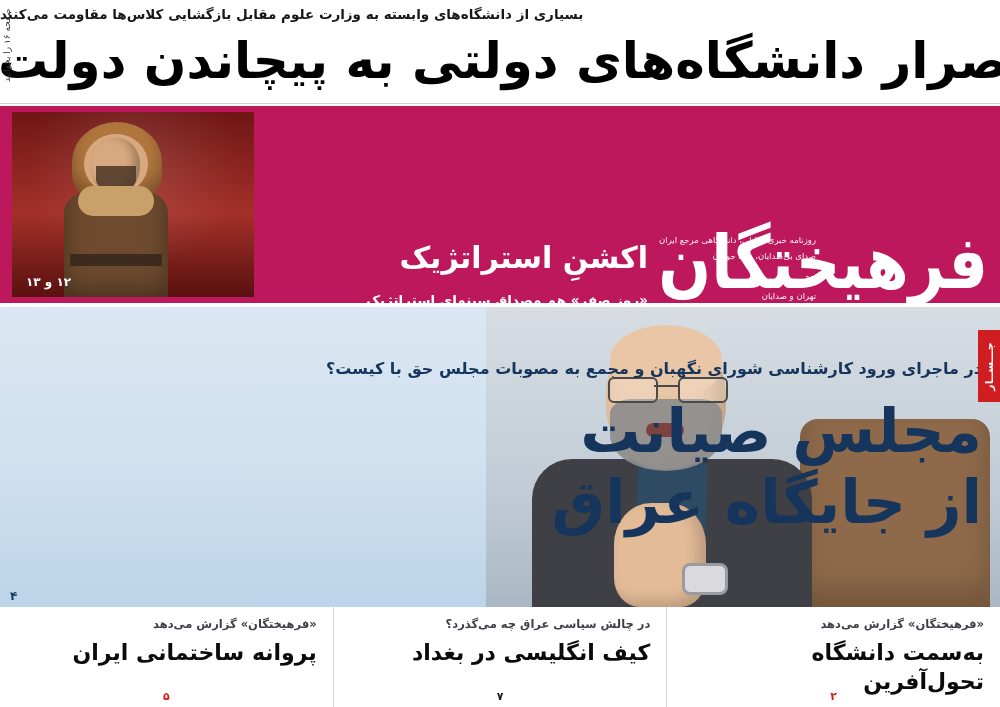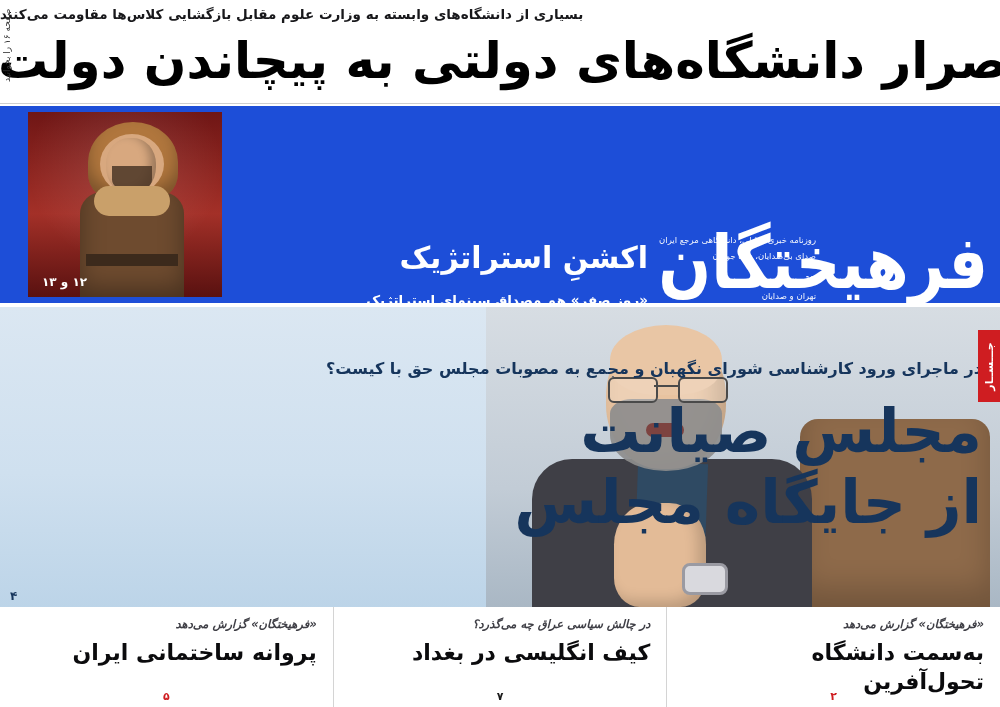--- a/index.html
+++ b/index.html
@@ -71,35 +71,35 @@
     transform-origin: left bottom;
     white-space: nowrap;
   }
 
   
   .red-band {
     position: absolute;
     top: 106px; left: 0;
     width: 1000px;
     height: 197px;
-    background: #1d4ed8;
+    background: #be185d;
     overflow: hidden;
   }
   .red-band-inner-line {
     position: absolute;
     left: 6px; right: 6px; top: 5px; bottom: 5px;
     border: 0;
   }
 
   
   .actor-photo {
     position: absolute;
     top: 112px;
-    left: 28px;
-    width: 194px;
+    left: 12px;
+    width: 242px;
     height: 185px;
     background: linear-gradient(180deg, #7d1b1c 0%, #a8302c 40%, #8b2b25 100%);
     overflow: hidden;
   }
   .actor-bg {
     position: absolute; inset: 0;
     background:
       radial-gradient(circle at 50% 30%, rgba(255,255,255,0.12), rgba(0,0,0,0) 60%),
       linear-gradient(180deg,#6f1615 0%, #a33028 55%, #591110 100%);
   }
@@ -400,21 +400,20 @@
     padding: 10px 16px 0 16px;
     text-align: right;
   }
   .bcol + .bcol { border-right: 1px solid #d4d4d4; }
   .b-kicker {
     font-size: 11.5px;
     color: #3f3f46;
     font-weight: 700;
     margin-bottom: 7px;
     white-space: nowrap;
-    font-style: italic;
   }
   .b-title {
     font-size: 22px;
     font-weight: 900;
     color: #0b0b0d;
     line-height: 1.32;
     letter-spacing: -0.6px;
   }
   .b-pagenum {
     position: absolute;
@@ -493,21 +492,21 @@
         <div class="bridge"></div>
       </div>
       <div class="hands"></div>
       <div class="watch"></div>
     </div>
 
     <div class="main-text">
       <div class="main-kicker">در ماجرای ورود کارشناسی شورای نگهبان و مجمع به مصوبات مجلس حق با کیست؟</div>
       <div class="main-headline">
         <span class="l1">مجلس صیانت</span>
-        <span class="l2">از جایگاه مجلس</span>
+        <span class="l2">از جایگاه عراق</span>
       </div>
     </div>
 
     <div class="main-page-num">۴</div>
   </div>
 
   <div class="side-tab">
     <span>جـــســار</span>
   </div>
 

